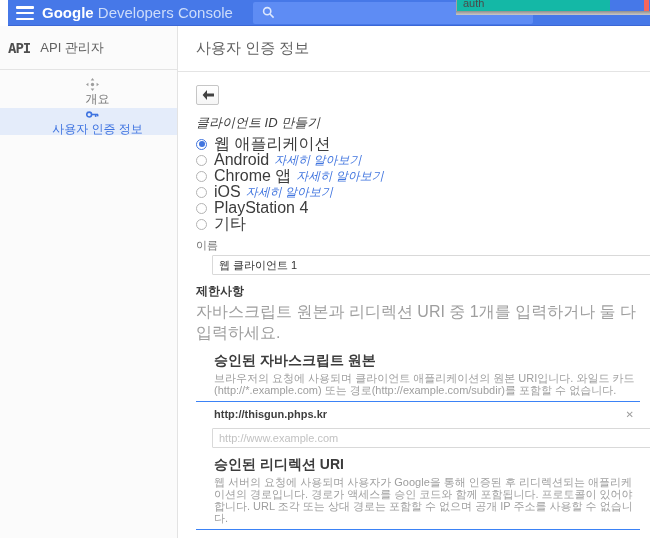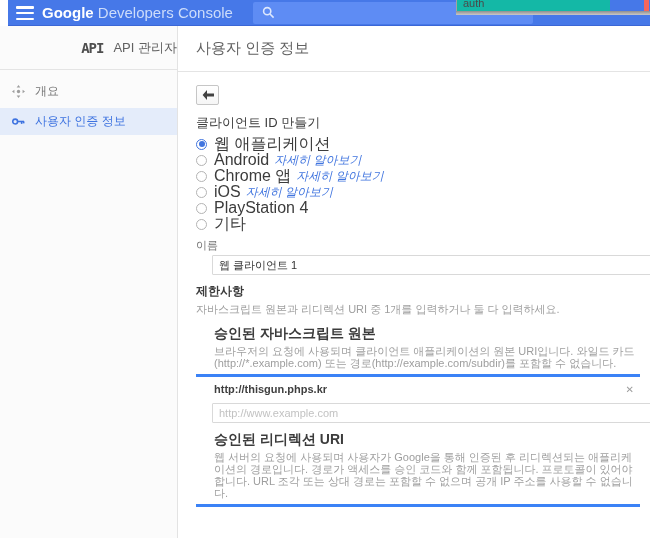--- a/index.html
+++ b/index.html
@@ -25,68 +25,68 @@
   .findbar .query { position:absolute; left:6px; top:-3px; font-size:11px; color:#4a4a4a; }
   .findbar-shadow { position:absolute; left:456px; top:11px; width:194px; height:4px;
     background:linear-gradient(#8f8f8f,#c8c8c8); z-index:10; }
   .findbar-red { position:absolute; left:644px; top:0; width:5px; height:11px;
     background:#f4665d; z-index:11; }
 
   
   .sidebar { position:absolute; left:0; top:26px; width:178px; height:512px;
     background:#fbfbfb; border-right:1px solid #e3e3e3; }
   .sidebar-header { height:44px; display:flex; align-items:center; padding-left:8px;
-    border-bottom:1px solid #e4e4e4;justify-content:flex-end; }
+    border-bottom:1px solid #e4e4e4; }
   .api-logo { font-family:"DejaVu Sans Mono", monospace; font-weight:bold; font-size:14px;
     color:#4e4e4e; letter-spacing:-1px; margin-right:10px; }
   .sidebar-title { font-size:13px; color:#616161; }
-  .side-item { height:26px; display:flex; align-items:center; padding-left:12px;
-    margin-top:8px; cursor:pointer; }
+  .side-item { height:26px; display:flex; align-items:center; padding-left:18px;
+    margin-top:8px; cursor:pointer;flex-direction:column; }
   .side-item .ic { width:13px; height:13px; margin-right:10px; flex:0 0 13px; }
   .side-item .lbl { font-size:12px; color:#757575; }
   .side-item.active { background:#e4ecfa; margin-top:4px; height:27px; }
   .side-item.active .lbl { color:#3e73e0; }
 
   
   .content { position:absolute; left:178px; top:26px; width:472px; height:512px; background:#fff; }
   .content-header { height:46px; display:flex; align-items:center; padding-left:18px;
     border-bottom:1px solid #e4e4e4; }
   .page-title { font-size:15px; font-weight:normal; color:#616161; }
   .form { padding:13px 10px 0 18px; }
 
   .back-btn { display:inline-flex; align-items:center; justify-content:center;
     width:23px; height:20px; background:linear-gradient(#fff,#f6f6f6);
     border:1px solid #c6c6c6; border-radius:2px; cursor:pointer; }
-  .form-title { margin-top:9px; font-size:13px; color:#3c3c3c; }
+  .form-title { margin-top:9px; font-size:13px; color:#3c3c3c;font-style:italic; }
 
   .field-label { margin-top:21px; font-size:11px; color:#757575; }
   .radios { margin-top:4px; }
   .radio-row { height:16px; display:flex; align-items:center; }
   .radio { width:11px; height:11px; border-radius:50%; border:1px solid #b4b4b4;
     margin-right:7px; position:relative; flex:0 0 11px; cursor:pointer; background:#fff; }
   .radio.sel { border-color:#4175df; }
   .radio.sel::after { content:""; position:absolute; left:1.5px; top:1.5px;
     width:6px; height:6px; border-radius:50%; background:#4175df; }
   .radio-label { font-size:16px; color:#3c3c3c; }
   .radio-link { font-size:12px; color:#4175df; margin-left:5px; cursor:pointer;font-style:italic; }
 
   .name-label { margin-top:6px; }
   .text-input { display:block; width:100%; height:20px; border:1px solid #d9d9d9;
     padding:0 6px; font-size:11px; color:#333; background:#fff; border-radius:1px;
     font-family:"Liberation Sans", sans-serif;margin-left:16px; }
   .text-input::placeholder { color:#c2c2c2; }
   .name-input { margin-top:2px; }
 
   .rest-title { margin-top:8px; font-size:12px; font-weight:bold; color:#3c3c3c; }
-  .rest-sub { margin-top:2px; font-size:11px; color:#9e9e9e; }
+  .rest-sub { margin-top:2px; font-size:16px; color:#9e9e9e; }
 
   .sec-title { margin-left:18px; margin-top:8px; font-size:14px; font-weight:bold; color:#3c3c3c; }
   .sec-desc { margin-left:18px; margin-top:2px; font-size:11px; color:#9e9e9e; line-height:12px; }
 
-  .entry { margin-top:5px; border-top:3px solid #3b82f6; padding:6px 6px 5px 18px;
+  .entry { margin-top:5px; border-top:1px solid #3b82f6; padding:6px 6px 5px 18px;
     display:flex; align-items:flex-start; }
   .entry .url { flex:1; font-size:11px; font-weight:bold; color:#3f3f3f;
     line-height:13px; word-break:break-all; padding-right:14px; }
   .entry .x { font-size:10px; color:#9e9e9e; cursor:pointer; line-height:13px; }
   .entry-input { margin-top:2px; }
 </style>
 </head>
 <body>
 
 <div class="app">

